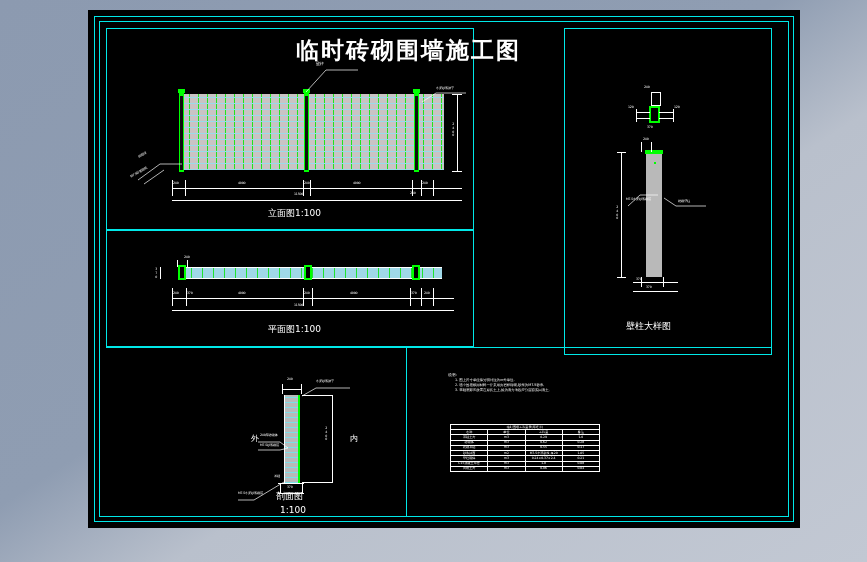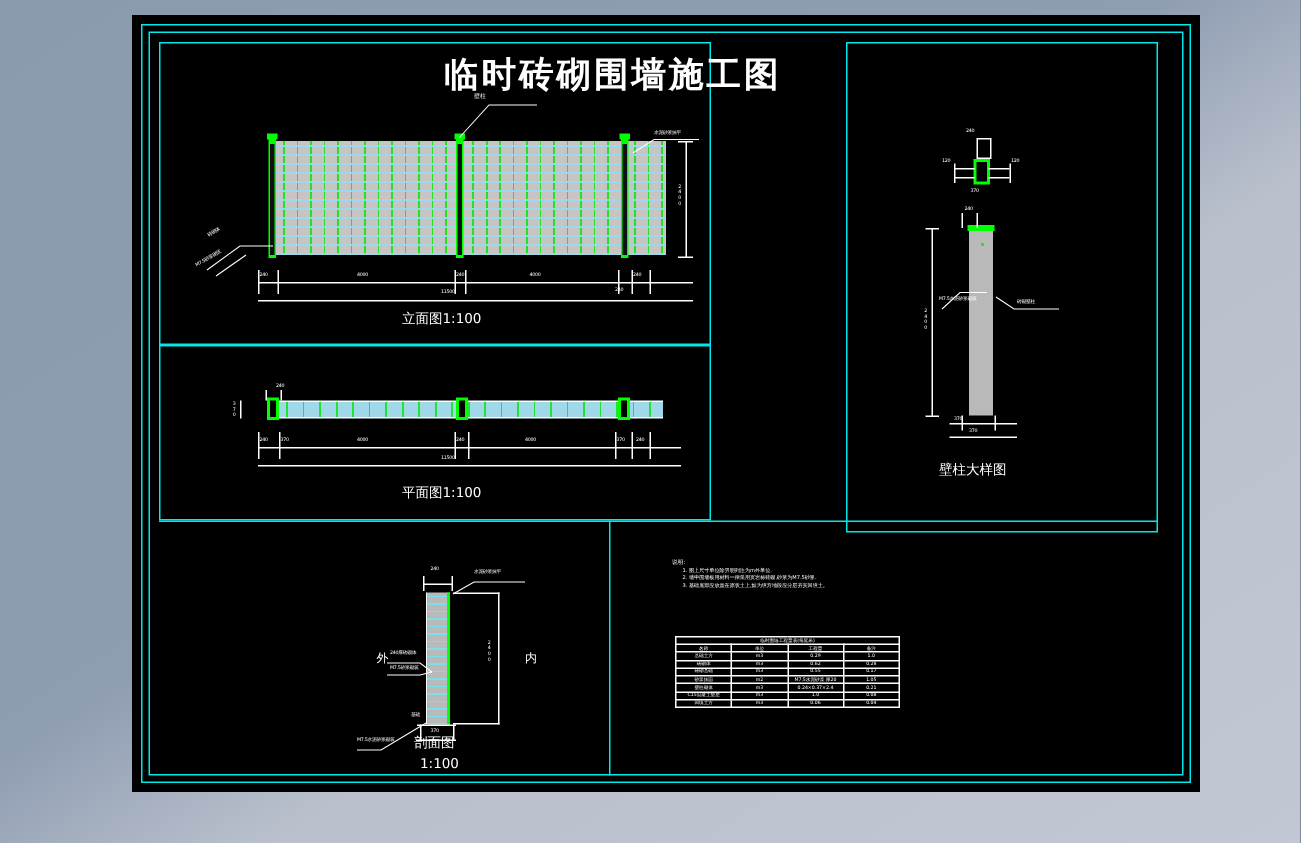--- a/index.html
+++ b/index.html
@@ -269,21 +269,21 @@
     </svg>
     <div class="lbl lbl-tiny" style="left:590px; top:190px;">砖砌壁柱</div>
 
     <div class="wht" style="left:545px; top:272px; width:45px; height:1px;"></div>
     <div class="wht" style="left:553px; top:267px; width:1px; height:10px;"></div>
     <div class="wht" style="left:575px; top:267px; width:1px; height:10px;"></div>
     <div class="lbl lbl-tiny" style="left:548px; top:268px;">370</div>
     <div class="wht" style="left:545px; top:281px; width:45px; height:1px;"></div>
     <div class="lbl lbl-tiny" style="left:558px; top:276px;">370</div>
 
-    <div class="lbl lbl-title" style="left:538px; top:300px;">壁柱大样图</div>
+    <div class="lbl lbl-title" style="left:538px; top:312px;">壁柱大样图</div>
 
     <div class="sectwall" style="left:197px; top:385px; width:15px; height:88px;"></div>
     <div class="grn" style="left:210px; top:385px; width:2px; height:88px;"></div>
     <div class="wht" style="left:196px; top:385px; width:1px; height:88px;"></div>
 
     <div class="wht" style="left:194px; top:374px; width:1px; height:10px;"></div>
     <div class="wht" style="left:213px; top:374px; width:1px; height:10px;"></div>
     <div class="wht" style="left:194px; top:379px; width:20px; height:1px;"></div>
     <div class="lbl lbl-tiny" style="left:199px; top:368px;">240</div>
 

